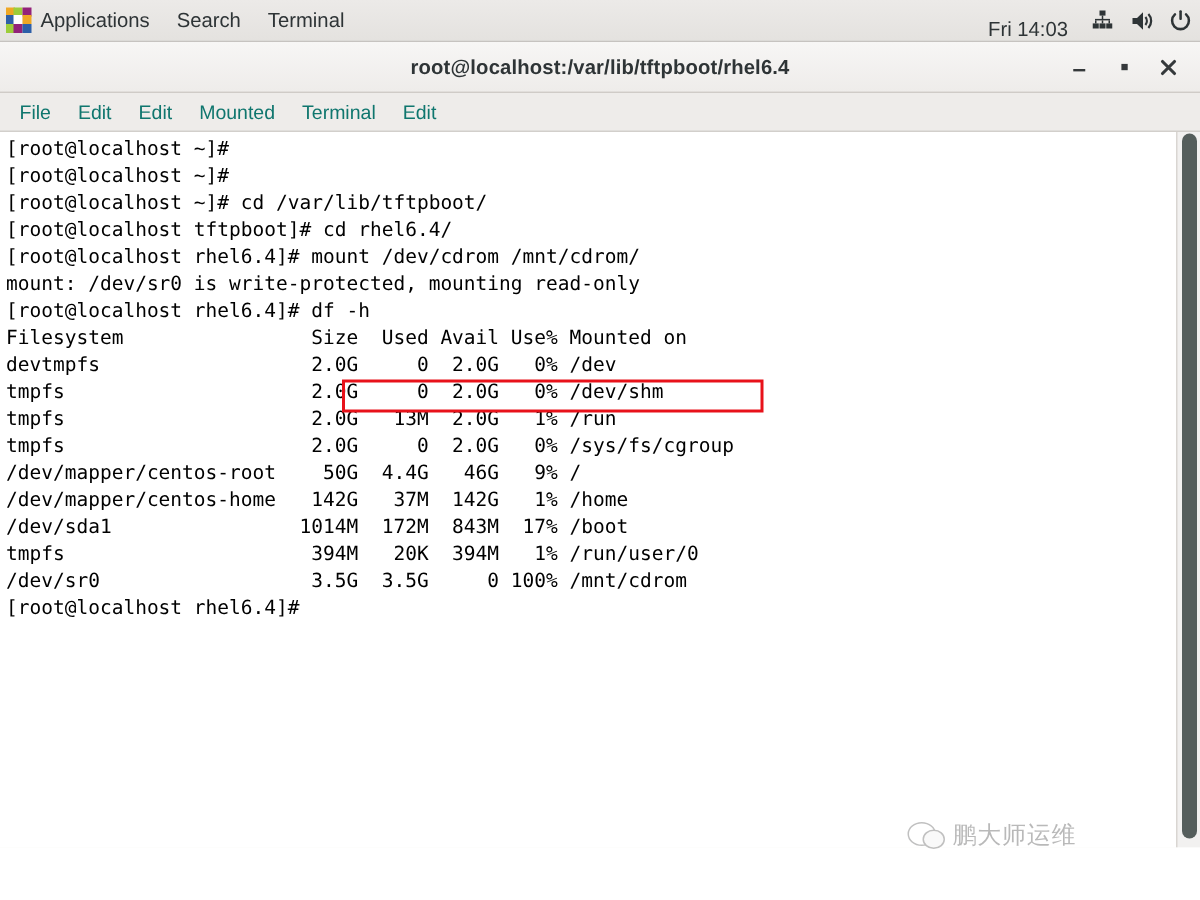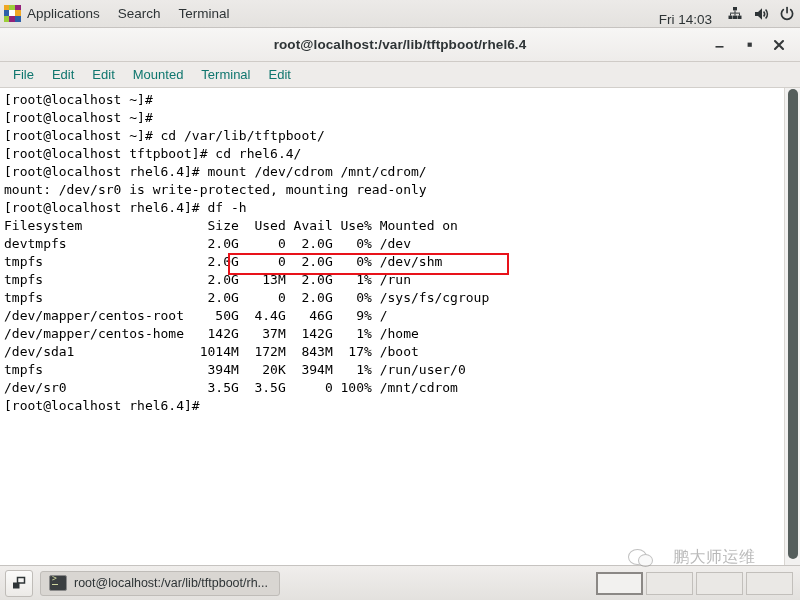--- a/index.html
+++ b/index.html
@@ -208,22 +208,22 @@
     box-sizing: border-box;
   }
   .workspace.active {
     background: #f2f1ef;
     border: 2px solid #8b8885;
   }
 
   
   #watermark {
     position: absolute;
-    left: 628px; top: 547px;
-    display: flex; align-items: center; gap: 19px;
+    left: 605px; top: 547px;
+    display: flex; align-items: flex-start; gap: 4px;
     opacity: 0.42;
     pointer-events: none;
   }
   #wm-text {
     font-size: 16px;
     color: #5a5a5a;
     font-family: "DejaVu Sans", sans-serif;
     letter-spacing: 0.5px;
     white-space: nowrap;
   }
@@ -374,43 +374,20 @@
 tmpfs                     394M   20K  394M   1% /run/user/0
 /dev/sr0                  3.5G  3.5G     0 100% /mnt/cdrom
 [root@localhost rhel6.4]#</pre>
       <div id="highlight-box"></div>
       <div id="term-scrollbar">
         <div id="term-scroll-thumb"></div>
       </div>
     </div>
   </div>
 
-  <div id="taskbar">
-
-    <div id="show-desktop-btn">
-      <svg width="16" height="14" viewBox="0 0 16 14" aria-hidden="true">
-        <rect x="6.5" y="1.5" width="7" height="5.5" fill="none" stroke="#2e3436" stroke-width="1.5"></rect>
-        <rect x="2" y="6.5" width="6.5" height="6" fill="#2e3436"></rect>
-      </svg>
-    </div>
-
-    <div id="window-button">
-      <span class="term-mini-icon"></span>
-      <span id="window-button-label">root@localhost:/var/lib/tftpboot/rh...</span>
-    </div>
-
-    <div id="taskbar-spacer"></div>
-
-    <div id="workspace-switcher">
-      <div class="workspace active"></div>
-      <div class="workspace"></div>
-      <div class="workspace"></div>
-      <div class="workspace"></div>
-    </div>
-  </div>
 
   <div id="watermark">
     <span class="wechat-logo">
       <span class="bubble-big"></span>
       <span class="bubble-small"></span>
     </span>
     <span id="wm-text">鹏大师运维</span>
   </div>
 
 </div>

